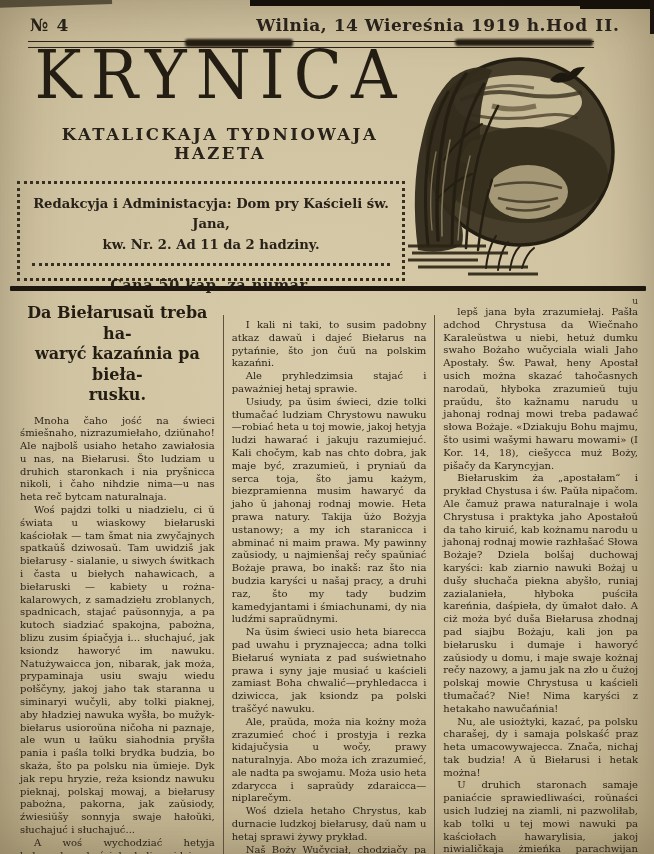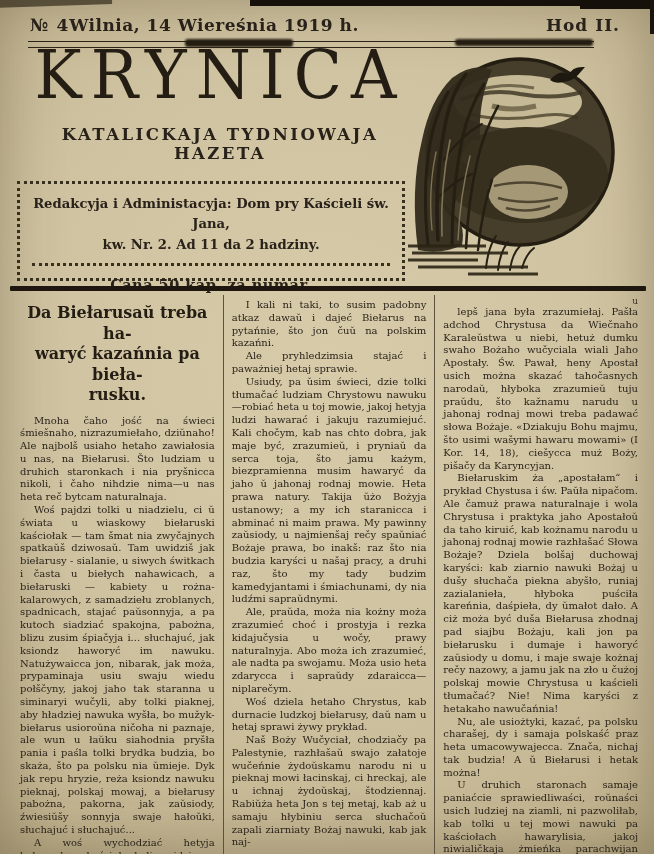--- a/index.html
+++ b/index.html
@@ -12,21 +12,21 @@
   }
   
   .scan-bar-top{position:absolute;left:250px;top:0;width:404px;height:6px;background:#151009;}
   .scan-bar-top2{position:absolute;left:580px;top:0;width:74px;height:9px;background:#151009;}
   .scan-wedge-left{position:absolute;left:-8px;top:-4px;width:120px;height:10px;background:#3a3222;transform:rotate(-2deg);opacity:.75;}
   .scan-edge-right{position:absolute;right:0;top:0;width:4px;height:34px;background:#1a140c;}
 
   
   .hdr{position:absolute;left:30px;right:34px;top:15px;height:24px;display:flex;align-items:baseline;}
   .hdr .no{font-weight:bold;font-size:17px;letter-spacing:1px;}
-  .hdr .date{flex:1;text-align:left;font-weight:bold;font-size:17px;letter-spacing:.5px;}
+  .hdr .date{flex:1;text-align:right;font-weight:bold;font-size:17px;letter-spacing:.5px;}
   .hdr .hod{font-weight:bold;font-size:17px;letter-spacing:1px;}
   .dbl-rule{position:absolute;left:28px;width:566px;top:41px;height:5px;
     border-top:1.6px solid #2b2316;border-bottom:1.6px solid #2b2316;}
   .rule-smudge{position:absolute;top:39px;height:8px;background:#241d11;filter:blur(1.2px);border-radius:3px;}
   .smudge-a{left:185px;width:108px;}
   .smudge-b{left:455px;width:138px;height:7px;}
 
   
   .masthead{position:absolute;left:24px;top:40px;width:392px;}
   .masthead .title{font-size:63px;letter-spacing:9px;line-height:1.1;color:#241d13;
@@ -43,21 +43,21 @@
   
   .illus{position:absolute;left:408px;top:40px;width:212px;height:240px;}
 
   
   .thick-rule{position:absolute;left:10px;right:8px;top:286px;height:5px;background:#1d1710;border-radius:1px;}
 
   
   .cols{position:absolute;left:12px;right:8px;top:295px;bottom:0;display:flex;}
   .col{flex:1 1 0;padding:4px 8px 0 8px;font-size:10px;line-height:12.8px;text-align:justify;
     color:#2b241b;overflow:hidden;}
-  .col-mid{border-left:1px solid #5d5140;border-right:1px solid #5d5140;}
+  .col-mid{border-left:1px solid #5d5140;border-right:1px solid #5d5140;margin-top:20px;}
   .col p{margin:0;text-indent:14px;}
   .headline{font-weight:bold;font-size:16px;line-height:20.5px;text-align:center;text-indent:0;
     margin:4px 0 9px 0;color:#241d13;}
   .catchword{text-align:right;font-size:9px;line-height:9px;height:9px;margin-top:-2px;color:#3a3226;}
 </style>
 </head>
 <body>
 
 <div class="page">
 
@@ -151,20 +151,21 @@
           <div>rusku.</div>
         </div>
     <p>Mnoha čaho jość na świeci śmiešnaho, nizrazumiełaho, dziŭnaho! Ale najbolš usiaho hetaho zawiałosia u nas, na Biełarusi. Što ludziam u druhich staronkach i nia pryšnicca nikoli, i čaho nihdzie nima—u nas heta reč bytcam naturalnaja.</p>
         <p>Woś pajdzi tolki u niadzielu, ci ŭ świata u wiaskowy biełaruski kaściołak — tam šmat nia zwyčajnych spatkaŭš dziwosaŭ. Tam uwidziš jak biełarusy - sialanie, u siwych świtkach i časta u biełych nahawicach, a biełaruski — kabiety u rożna-kalarowych, z samadziełu zroblanych, spadnicach, stajać paŭsonnyja, a pa kutoch siadziać spakojna, pabożna, blizu zusim śpiačyja i... słuchajuć, jak ksiondz haworyć im nawuku. Natużywaicca jon, nibarak, jak moża, prypaminaja usiu swaju wiedu połščyny, jakoj jaho tak staranna u siminaryi wučyli, aby tolki piaknej, aby hładziej nawuka wyšła, bo mužyk-biełarus usioroŭna ničoha ni paznaje, ale wun u łaŭku siahodnia pryšła pania i paśla tolki brydka budzia, bo skaża, što pa polsku nia ŭmieje. Dyk jak repu hryzie, reża ksiondz nawuku pieknaj, polskaj mowaj, a biełarusy pabożna, pakorna, jak zaŭsiody, źwiesiŭšy sonnyja swaje hałoŭki, słuchajuć i słuchajuć...</p>
         <p>A woś wychodziać hetyja bahamolcy z kaścioła; kali znojdziecca chto cikawy i zapytaje katoraho z ich: «Ab čym, i ci dobra hawaryŭ nawuku siahodnia ksiondz?» —„Jšče pytaje!—atkaża zdziŭlany Biełarus—wiedama ab čym: Ab Chrystusie, ab jahonaj światoj Mataccy, a pad kaniec jak kryknuŭ niešta ab piekli, tak aż usie baby spudżany so snu papałochalisia... Oho naš ksiandzok—da nawuk nia treba lepšaha»!..</p>
       </div>
     <div class="col col-mid">
         <p>I kali ni taki, to susim padobny atkaz dawaŭ i dajeć Biełarus na pytańnie, što jon čuŭ na polskim kazańni.</p>
         <p>Ale pryhledzimsia stajać i paważniej hetaj sprawie.</p>
         <p>Usiudy, pa ŭsim świeci, dzie tolki tłumačać ludziam Chrystowu nawuku—robiać heta u toj mowie, jakoj hetyja ludzi hawarać i jakuju razumiejuć. Kali chočym, kab nas chto dobra, jak maje być, zrazumieŭ, i pryniaŭ da serca toja, što jamu każym, biezpramienna musim hawaryć da jaho ŭ jahonaj rodnaj mowie. Heta prawa natury. Takija ŭżo Bożyja ustanowy; a my ich staranicca i abminać ni maim prawa. My pawinny zaŭsiody, u najmienšaj rečy spaŭniać Bożaje prawa, bo inakš: raz što nia budzia karyści u našaj pracy, a druhi raz, što my tady budzim kamedyjantami i śmiachunami, dy nia ludźmi sapraŭdnymi.</p>
+        <p>Na ŭsim świeci usio heta biarecca pad uwahu i pryznajecca; adna tolki Biełaruś wyniata z pad suświetnaho prawa i syny jaje musiać u kaścieli zamiast Boha chwalić—pryhledacca i dziwicca, jak ksiondz pa polski traščyć nawuku.</p>
         <p>Ale, praŭda, moża nia kożny moża zrazumieć choć i prostyja i rezka kidajučysia u wočy, prawy naturalnyja. Abo moża ich zrazumieć, ale nadta pa swojamu. Moża usio heta zdarycca i sapraŭdy zdaraicca—niplarečym.</p>
         <p>Woś dziela hetaho Chrystus, kab durnacie ludzkoj biełarusy, daŭ nam u hetaj sprawi żywy prykład.</p>
         <p>Naš Boży Wučyciał, chodziačy pa Palestynie, razhłašaŭ swajo załatoje wučeńnie żydoŭskamu narodu ni u pieknaj mowi łacinskaj, ci hreckaj, ale u ichnaj żydoŭskaj, štodziennaj. Rabiŭża heta Jon s tej metaj, kab aż u samaju hłybiniu serca słuchačoŭ zapali ziarniaty Bożaj nawuki, kab jak naj-</p>
       </div>
     <div class="col">
       <div class="catchword">u</div>
     <p>lepš jana była zrazumiełaj. Pašła adchod Chrystusa da Wiečnaho Karaleŭstwa u niebi, hetuż dumku swaho Bożaho wučyciala wiali Jaho Apostały. Św. Pawał, heny Apostał usich można skazać tahočasnych narodaŭ, hłyboka zrazumieŭ tuju praŭdu, što kažnamu narudu u jahonaj rodnaj mowi treba padawać słowa Bożaje. «Dziakuju Bohu majmu, što usimi wašymi hawaru mowami» (I Kor. 14, 18), ciešycca muż Boży, pišačy da Karyncyjan.</p>
         <p>Biełaruskim ża „apostałam“ i prykład Chystusa i św. Paŭła nipačom. Ale čamuż prawa naturalnaje i wola Chrystusa i praktyka jaho Apostałoŭ da taho kiruić, kab kożnamu narodu u jahonaj rodnaj mowie razhłašać Słowa Bożaje? Dziela bolšaj duchowaj karyści: kab ziarnio nawuki Bożaj u dušy słuchača piekna abyšło, runiaj zazialanieła, hłyboka puściła kareńnia, daśpieła, dy ŭmałot dało. A ciż moża być duša Biełarusa zhodnaj pad siajbu Bożaju, kali jon pa biełarusku i dumaje i haworyć zaŭsiody u domu, i maje swaje kożnaj rečy nazowy, a jamu jak na zło u čużoj polskaj mowie Chrystusa u kaścieli tłumačać? Nie! Nima karyści z hetakaho nawučańnia!</p>
         <p>Nu, ale usiożtyki, kazać, pa polsku charašej, dy i samaja polskaść praz heta umacowywajecca. Znača, nichaj tak budzia! A ŭ Biełarusi i hetak można!</p>
         <p>U druhich staronach samaje paniaćcie sprawiedliwaści, roŭnaści usich ludziej na ziamli, ni pazwoliłab, kab tolki u tej mowi nawuki pa kaściołach hawarylisia, jakoj niwialičkaja żmieńka parachwijan hawora i jaje razumieje. Prosty haspadarski rozum każa, što na dobry paradak, usie mowy rożnych narodaŭ u parachwii, pawinny mieć roŭnaje prawa u kaścieli. Honar Biełaruskaho narodu ni pawinien pazwolić</p>

